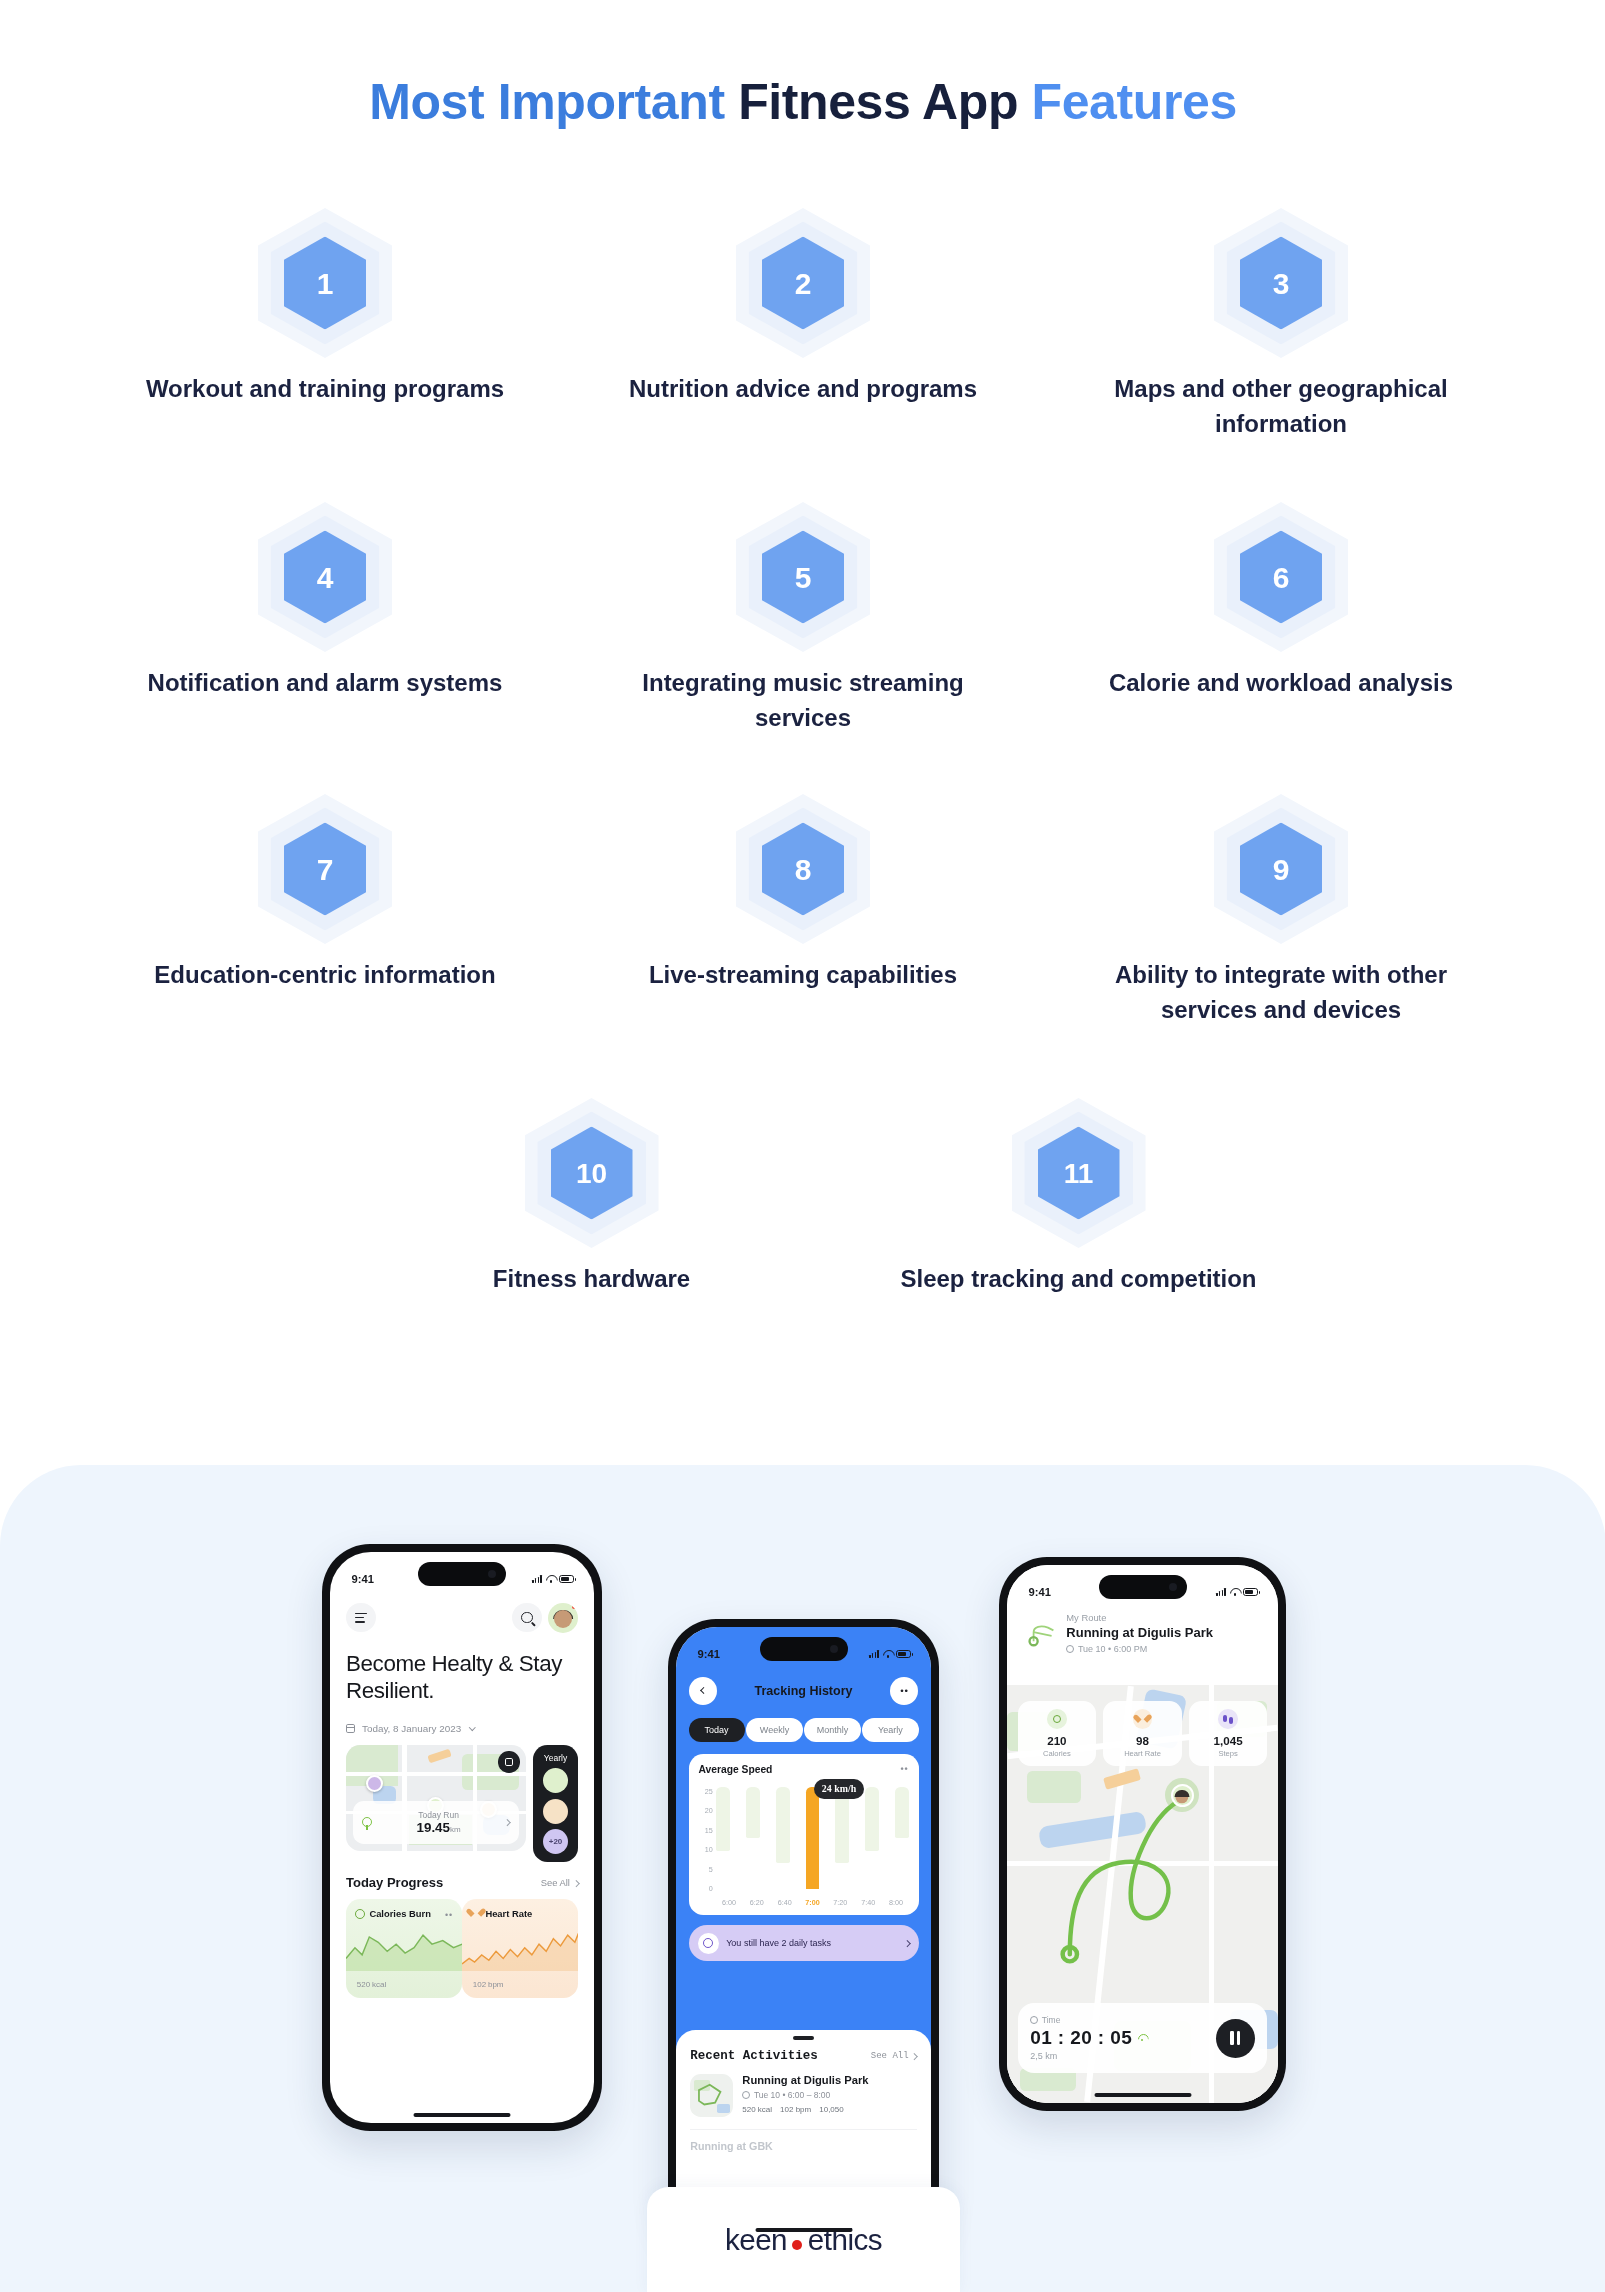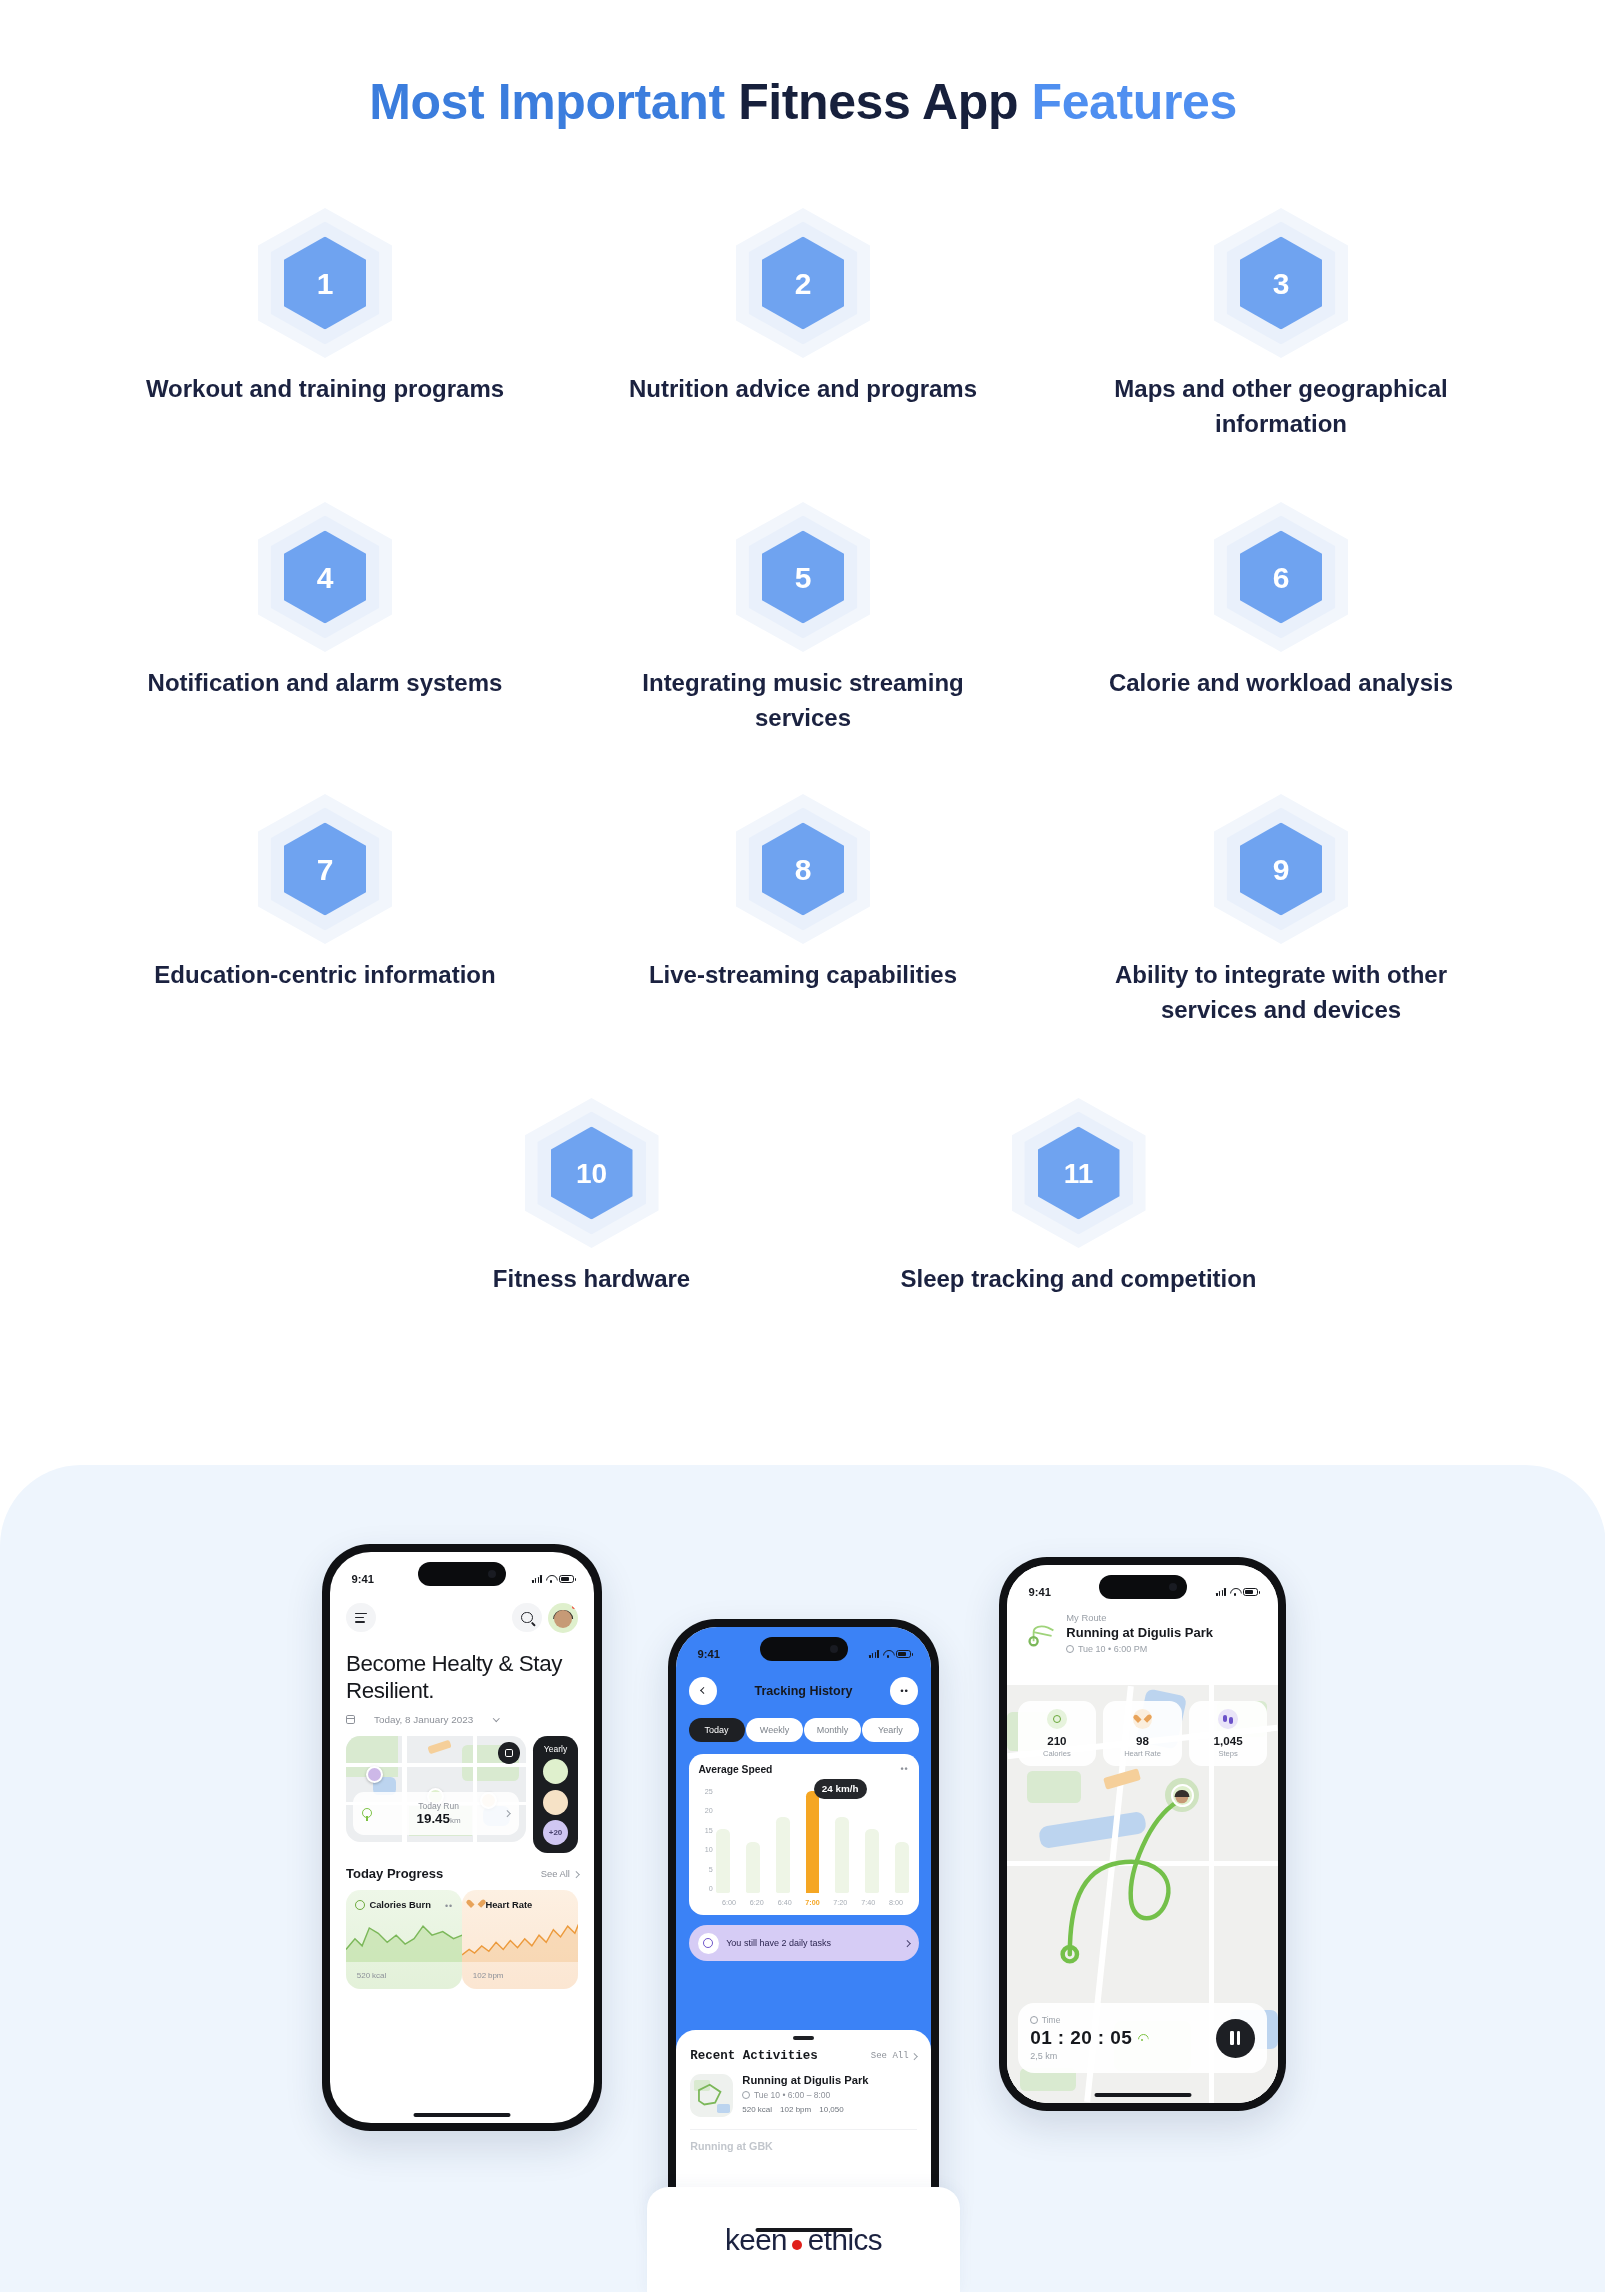--- a/index.html
+++ b/index.html
@@ -139,21 +139,21 @@
   .burger { width:12.5px; }
   .burger span { display:block; height:1.8px; background:#22242a; border-radius:1.8px; margin:2.3px 0; }
   .burger span:nth-child(1){width:12.5px}.burger span:nth-child(2){width:9px}.burger span:nth-child(3){width:10.7px}
   .mag { width:11.6px;height:11.6px;border:1.8px solid #22242a;border-radius:50%;position:relative; }
   .mag:after{content:"";position:absolute;right:-3.6px;bottom:-2.7px;width:4.5px;height:1.8px;background:#22242a;transform:rotate(45deg);border-radius:1.8px;}
   .avatar-top { width:30px;height:30px;border-radius:50%;background:#dff0cd;position:relative;overflow:hidden; }
   .avatar-top .face{position:absolute;left:50%;top:54%;transform:translate(-50%,-50%);width:18px;height:18px;border-radius:50%;background:#c69a76;}
   .avatar-top .hair{position:absolute;left:50%;top:26%;transform:translateX(-50%);width:19.7px;height:9px;border-radius:9.9px 9.9px 0 0;background:#35302c;}
   .dot-red{position:absolute;right:0.9px;top:0.9px;width:5.4px;height:5.4px;border-radius:50%;background:#ef3b2e;}
   .p1-h1 { margin-top:17px; font-size:22.4px; font-weight:400; color:#16181d; line-height:1.24; letter-spacing:-0.4px; }
-  .p1-date { margin-top:9px; font-size:9.9px; color:#8d9199; display:flex; align-items:center; gap:19px; }
+  .p1-date { margin-top:18px; font-size:9.9px; color:#8d9199; display:flex; align-items:center; gap:7px; }
   .cal-ico { width:9px;height:9px;border:1.2px solid #8d9199;border-radius:1.8px;position:relative; }
   .cal-ico:after{content:"";position:absolute;left:-1.2px;top:1.4px;width:9px;height:1.2px;background:#8d9199;}
   .chev-d { width:4.5px;height:4.5px;border-right:1.2px solid #8d9199;border-bottom:1.2px solid #8d9199;transform:rotate(45deg);margin-left:1.8px;margin-top:-2.7px;}
 
   .map-row { margin-top:10.7px; display:flex; gap:7.2px; }
   .mini-map {
     flex:1; height:106px; border-radius:14.3px; position:relative; overflow:hidden;
     background:#eceef0;
   }
   .mm-green{position:absolute;background:#d9ead0;}
@@ -205,21 +205,21 @@
   .wcirc{width:28px;height:28px;border-radius:50%;background:#fff;display:flex;align-items:center;justify-content:center;}
   .chev-l{width:5.4px;height:5.4px;border-left:1.6px solid #22242a;border-bottom:1.6px solid #22242a;transform:rotate(45deg);margin-left:1.8px;}
   .p2-title{font-size:12.5px;font-weight:600;color:#16181d;}
   .tabs{margin-top:13.4px;display:flex;gap:1.8px;}
   .tab{flex:1;height:24px;border-radius:14.3px;background:#fff;display:flex;align-items:center;justify-content:center;font-size:9px;color:#7e848c;}
   .tab.on{background:#1e2024;color:#fff;font-weight:500;}
   .chart-card{margin-top:11.6px;background:#fff;border-radius:14.3px;padding:9.9px 9.9px 7.2px;}
   .cc-head{display:flex;align-items:center;justify-content:space-between;font-size:10.3px;font-weight:600;color:#16181d;}
   .chart{margin-top:12.5px;display:flex;height:106px;position:relative;}
   .yaxis{width:18px;display:flex;flex-direction:column;justify-content:space-between;font-size:7.2px;color:#a7adb5;text-align:right;padding-right:3.6px;}
-  .plot{flex:1;display:flex;align-items:flex-end;justify-content:space-between;gap:16px;position:relative;border-left:0;}
+  .plot{flex:1;display:flex;align-items:flex-start;justify-content:space-between;gap:16px;position:relative;border-left:0;font-family:Liberation Serif, serif;}
   .bar{flex:1;border-radius:5.4px 5.4px 1.8px 1.8px;background:#eef5e6;}
   .bar.hot{background:#f5a623;border-radius:5.4px 5.4px 0 0;}
   .xaxis{display:flex;justify-content:space-between;margin-top:5.4px;padding-left:18px;font-size:7.2px;color:#a7adb5;gap:2.7px;}
   .xaxis span{flex:1;text-align:center;}
   .xaxis span.hot{color:#f5a623;font-weight:600;}
   .tooltip{
     position:absolute;background:#25272b;color:#fff;border-radius:10.7px;
     padding:4.5px 8px;font-size:9.9px;font-weight:700;white-space:nowrap;
     top:-3.6px;left:49%;
   }

